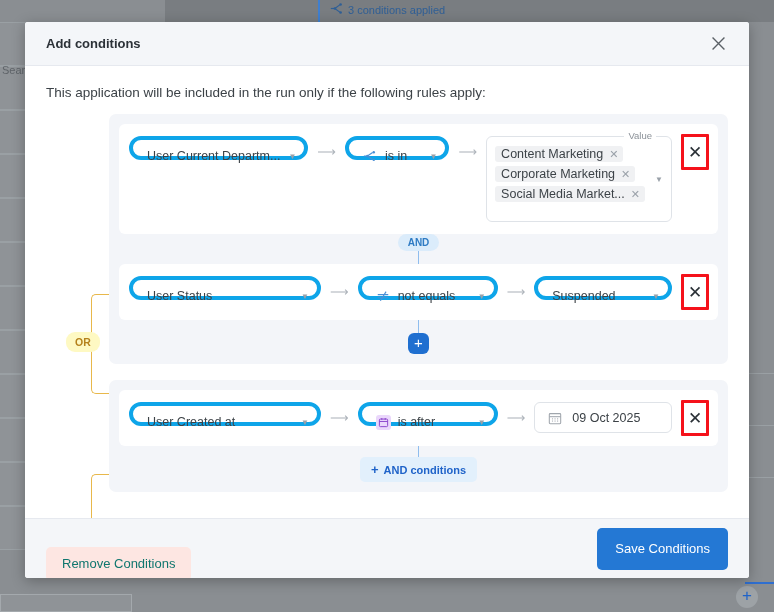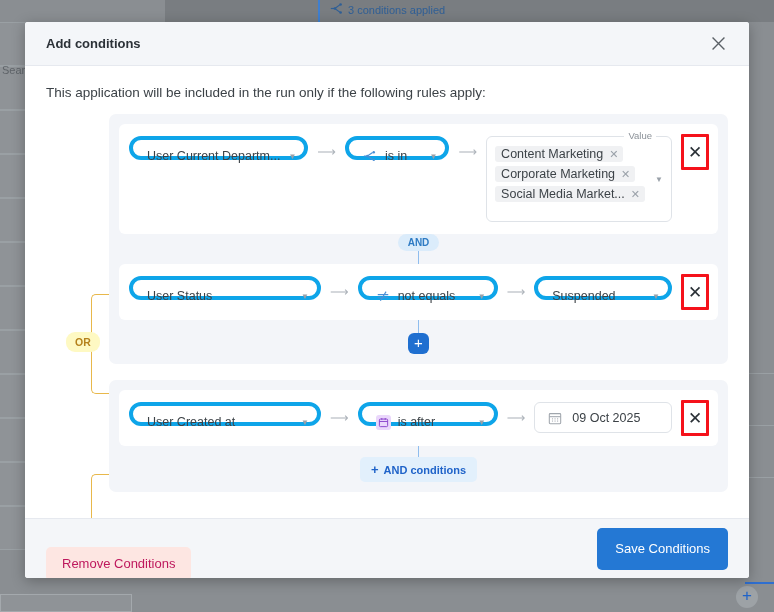--- a/index.html
+++ b/index.html
@@ -281,21 +281,21 @@
     border-top: 1px solid #e6e9ef;
     display: flex; align-items: center;
     padding: 0 21px;
   }
   .btn {
     font-size: 13px; border-radius: 5px; cursor: pointer;
     display: inline-flex; align-items: center; justify-content: center;
     font-family: "Liberation Sans", sans-serif;
   }
   .btn-remove {
-    background: #fde6e2; color: #be185d;
+    background: #fde6e2; color: #0f766e;
     height: 34px; padding: 0 16px; border: none; margin-top: 30px;
   }
   .spacer { flex: 1; }
   .btn-cancel {
     background: #fff; color: #1f63c9;
     border: 1px solid #1f63c9;
     height: 34px; padding: 0 22px; margin-right: 10px;
   }
   .btn-save {
     background: #2478d4; color: #fff; border: none;

